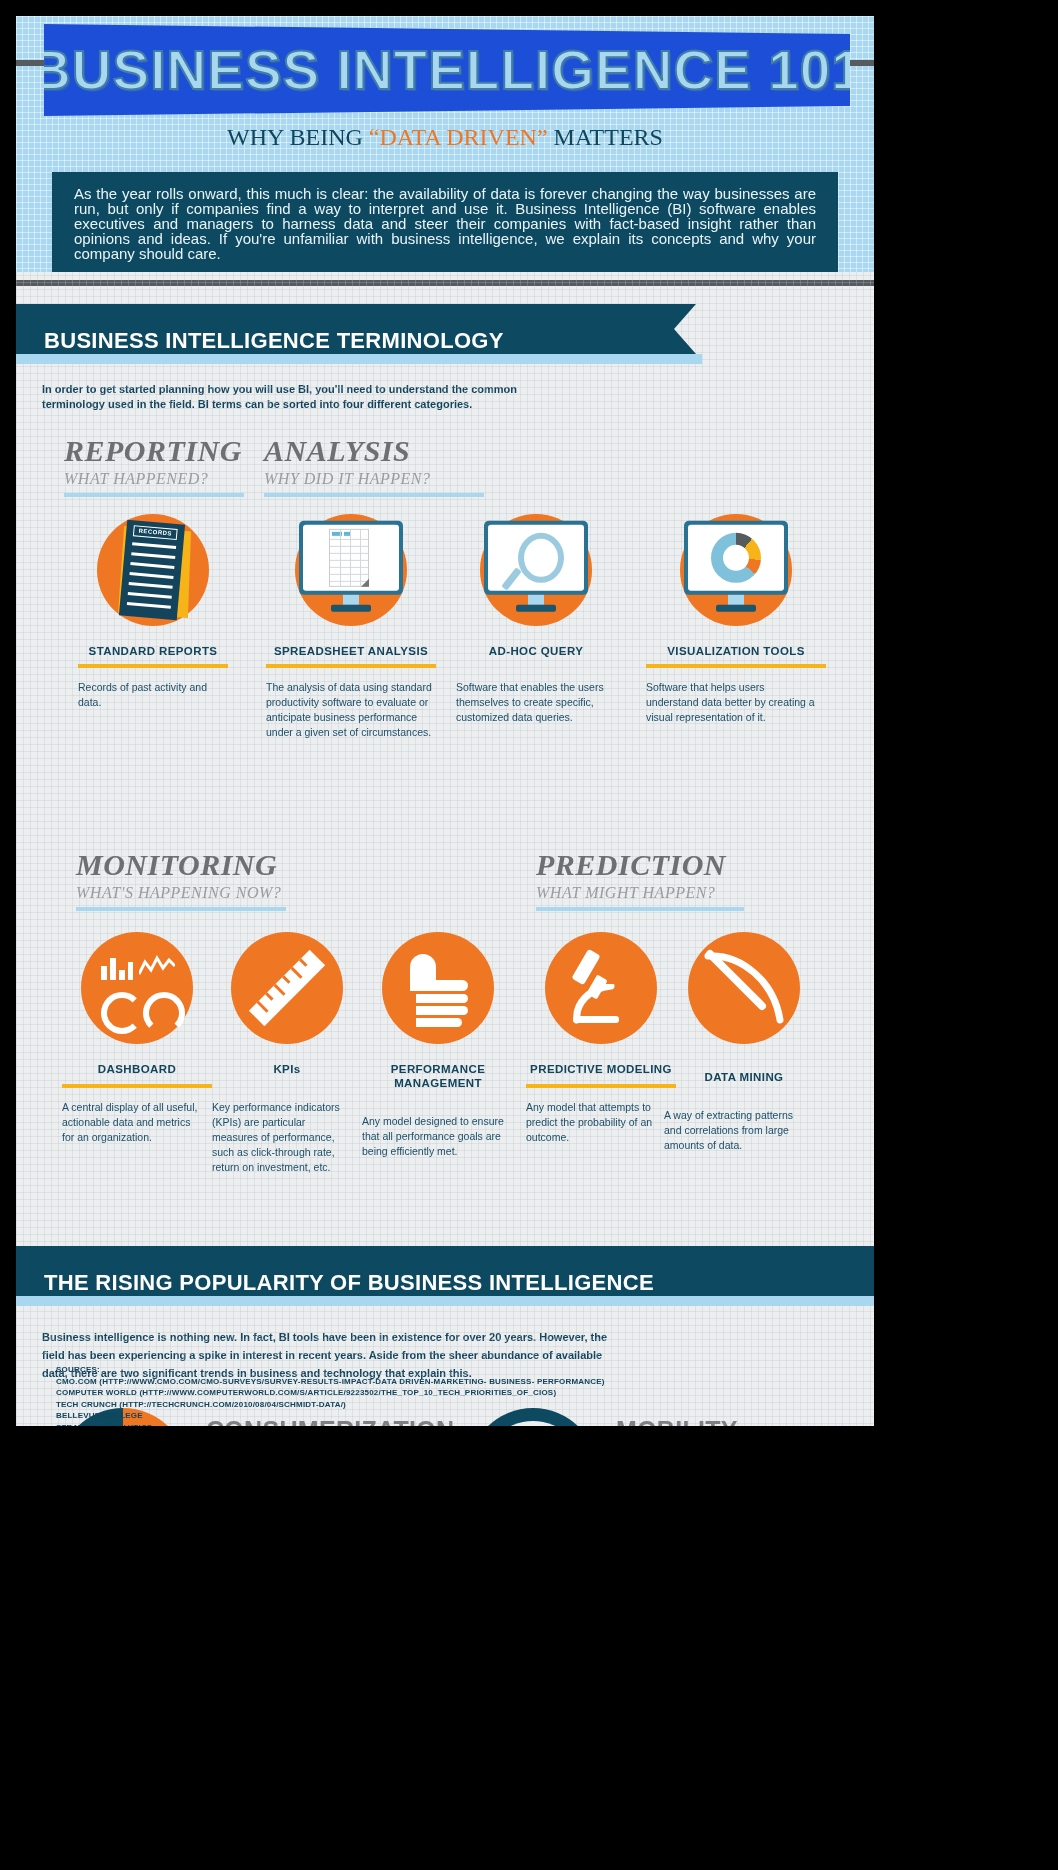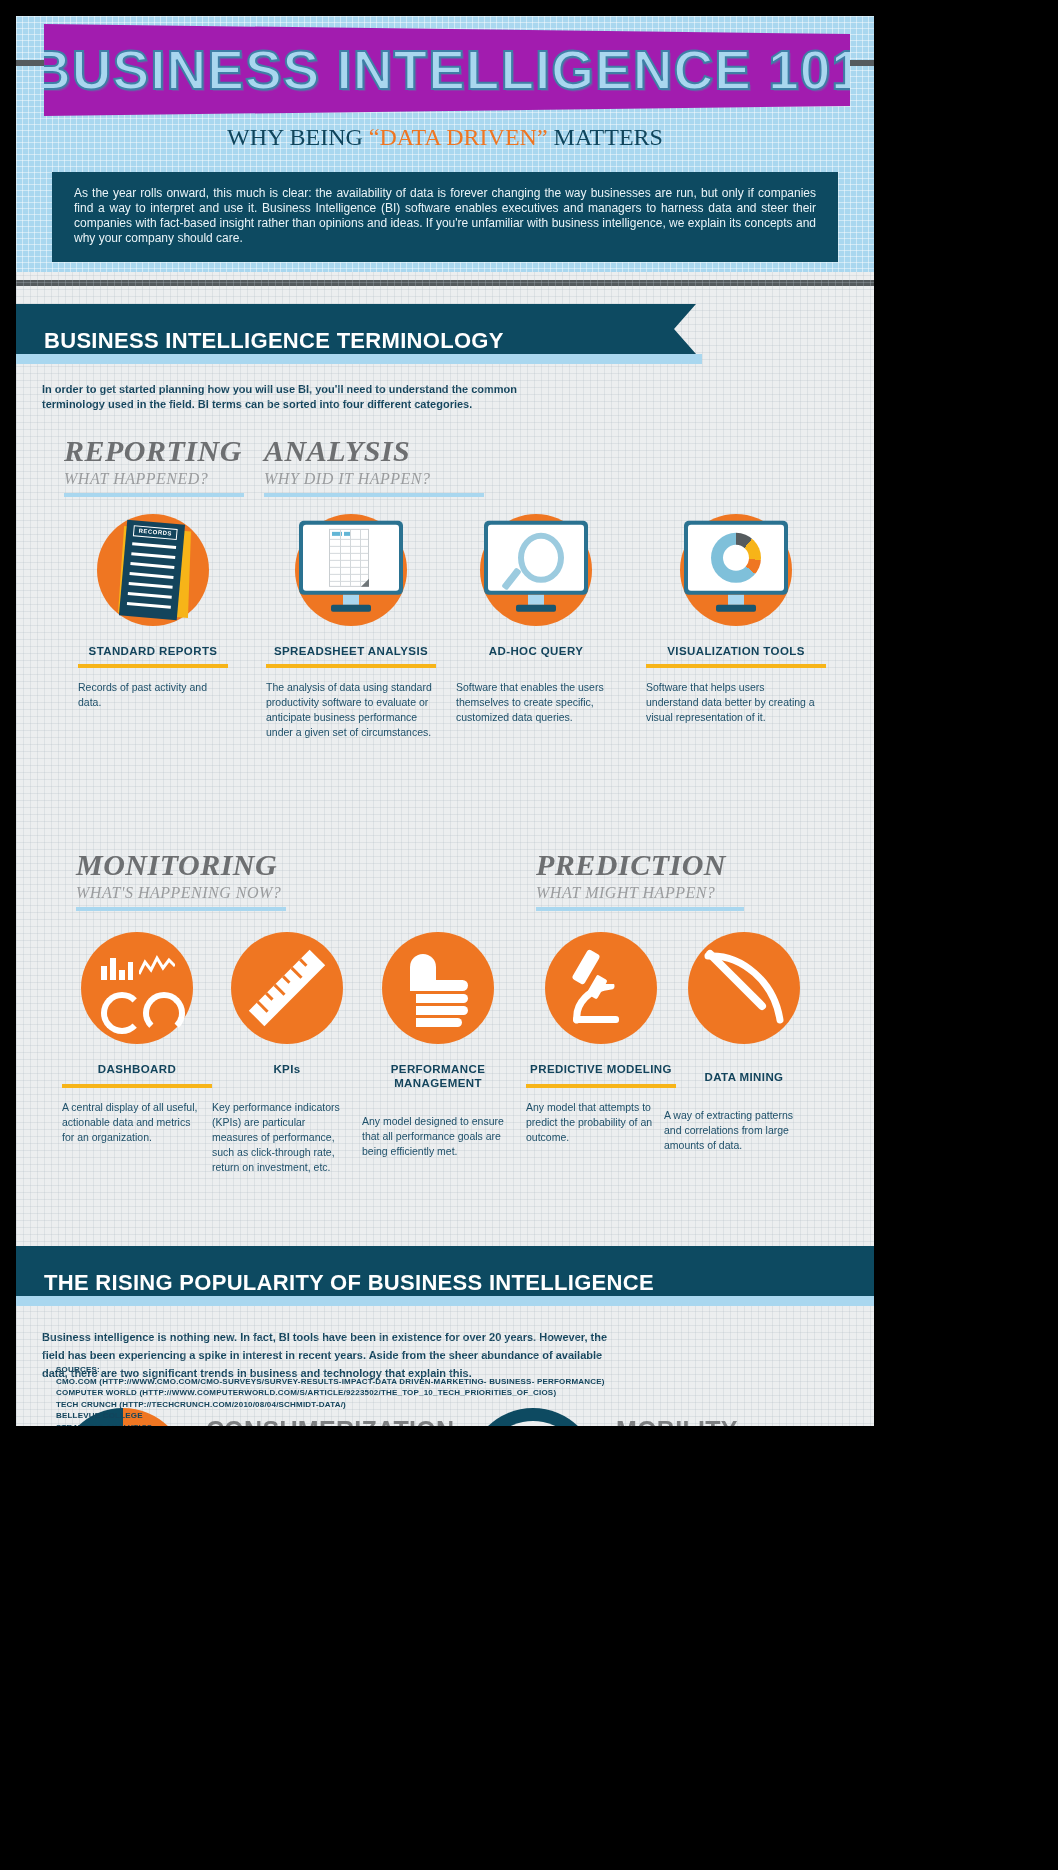--- a/index.html
+++ b/index.html
@@ -11,32 +11,32 @@
     background-image:linear-gradient(rgba(180,190,200,.28) 1px,transparent 1px),
                      linear-gradient(90deg,rgba(180,190,200,.28) 1px,transparent 1px);
     background-size:7px 7px;pointer-events:none;}
 
   
   #header{position:relative;height:256px;background:#a9d7ef;overflow:hidden;}
   #header .grid{background-image:linear-gradient(rgba(255,255,255,.45) 1px,transparent 1px),
                                 linear-gradient(90deg,rgba(255,255,255,.45) 1px,transparent 1px);
     background-size:6px 6px;}
   .ribbon-bar{position:absolute;left:0;top:44px;width:100%;height:6px;background:#555b5e;}
-  .banner{position:absolute;left:28px;top:8px;width:806px;height:92px;background:#a21caf;
+  .banner{position:absolute;left:28px;top:8px;width:806px;height:92px;background:#1d4ed8;
     clip-path:polygon(0 0,100% 10px,100% 82px,0 100%);
     display:flex;align-items:center;justify-content:center;}
   .title{font-family:"Liberation Sans",sans-serif;font-weight:bold;font-size:55px;letter-spacing:1px;
     color:#a9d7ef;-webkit-text-stroke:2px #3f7fa6;text-stroke:2px #3f7fa6;
     text-shadow:2px 2px 0 rgba(90,130,160,.35);white-space:nowrap;}
   .subtitle{position:absolute;left:0;top:108px;width:100%;text-align:center;
     font-size:24px;font-weight:normal;color:#10455c;letter-spacing:0px;font-family:"Liberation Serif",serif;}
   .subtitle .hi{color:#ef7622;}
   .intro-box{position:absolute;left:36px;top:156px;width:786px;background:#0d4a61;
     padding:14px 22px 16px 22px;box-sizing:border-box;}
-  .intro-box p{margin:0;color:#eaf4f8;font-size:12px;line-height:15px;text-align:justify;}
+  .intro-box p{margin:0;color:#eaf4f8;font-size:15px;line-height:15px;text-align:justify;}
 
   .sep{height:6px;background:#555b5e;margin-top:8px;}
 
   
   .band{position:relative;margin-top:18px;}
   .band .plate{position:relative;height:50px;background:#0d4a61;display:flex;align-items:flex-end;
     padding-left:28px;box-sizing:border-box;}
   .band .plate.w1{width:680px;clip-path:polygon(0 0,100% 0,calc(100% - 22px) 50%,100% 100%,0 100%);}
   .band .plate h2{margin:0;color:#fff;font-size:22px;font-weight:bold;letter-spacing:.3px;
     font-family:"Liberation Sans",sans-serif;}

